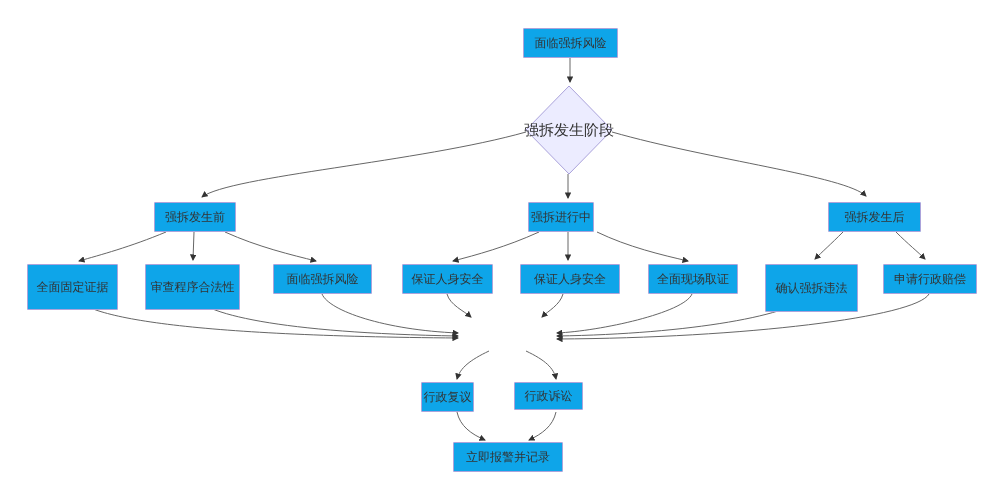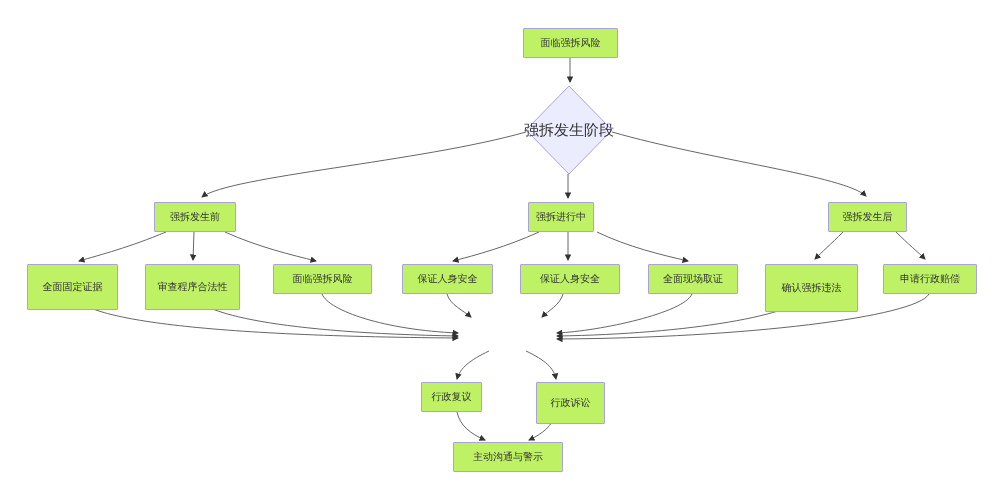--- a/index.html
+++ b/index.html
@@ -8,24 +8,24 @@
     width:1000px;height:499px;
     background:#ffffff;
     font-family:"DejaVu Sans","Liberation Sans",sans-serif;
     overflow:hidden;
   }
   .edge-layer{position:absolute;left:0;top:0;width:1000px;height:499px;}
   .edge-layer path.edge{fill:none;stroke:#666666;stroke-width:1;}
   .node{
     position:absolute;
     box-sizing:border-box;
-    background:#bef264;
+    background:#0ea5e9;
     border:1px solid #aba3db;
     display:flex;align-items:center;justify-content:center;
-    font-size:10px;color:#333333;
+    font-size:12px;color:#333333;
     white-space:nowrap;
     border-radius:1px;
   }
   .diamond-label{
     position:absolute;
     display:flex;align-items:center;justify-content:center;
     font-size:15px;color:#333333;white-space:nowrap;
     background:transparent;border:none;
   }
 </style>
@@ -73,30 +73,30 @@
     <path class="edge" d="M457,412 C460,426 471,434 485,440" marker-end="url(#arrow)"></path>
     <path class="edge" d="M556,412 C553,426 542,434 529,440" marker-end="url(#arrow)"></path>
   </svg>
 
   <div class="node" style="left:523px;top:28px;width:95px;height:30px;">面临强拆风险</div>
 
   <div class="diamond-label" style="left:519px;top:116px;width:100px;height:28px;">强拆发生阶段</div>
 
   <div class="node" style="left:154px;top:202px;width:82px;height:30px;">强拆发生前</div>
   <div class="node" style="left:528px;top:202px;width:66px;height:30px;text-align:right;">强拆进行中</div>
-  <div class="node" style="left:828px;top:202px;width:79px;height:30px;">强拆发生后</div>
+  <div class="node" style="left:828px;top:202px;width:93px;height:30px;">强拆发生后</div>
 
   <div class="node" style="left:27px;top:264px;width:91px;height:46px;">全面固定证据</div>
   <div class="node" style="left:145px;top:264px;width:95px;height:46px;">审查程序合法性</div>
   <div class="node" style="left:273px;top:264px;width:99px;height:30px;">面临强拆风险</div>
   <div class="node" style="left:402px;top:264px;width:91px;height:30px;">保证人身安全</div>
   <div class="node" style="left:520px;top:264px;width:100px;height:30px;">保证人身安全</div>
   <div class="node" style="left:648px;top:264px;width:90px;height:30px;">全面现场取证</div>
   <div class="node" style="left:765px;top:264px;width:93px;height:48px;">确认强拆违法</div>
   <div class="node" style="left:883px;top:264px;width:94px;height:30px;">申请行政赔偿</div>
 
 
-  <div class="node" style="left:421px;top:382px;width:61px;height:30px;">行政复议</div>
-  <div class="node" style="left:536px;top:382px;width:69px;height:42px;">行政诉讼</div>
+  <div class="node" style="left:421px;top:382px;width:53px;height:30px;">行政复议</div>
+  <div class="node" style="left:514px;top:382px;width:69px;height:28px;">行政诉讼</div>
 
-  <div class="node" style="left:453px;top:442px;width:110px;height:30px;">主动沟通与警示</div>
+  <div class="node" style="left:453px;top:442px;width:110px;height:30px;">立即报警并记录</div>
 
 </div>
 
 </body></html>

